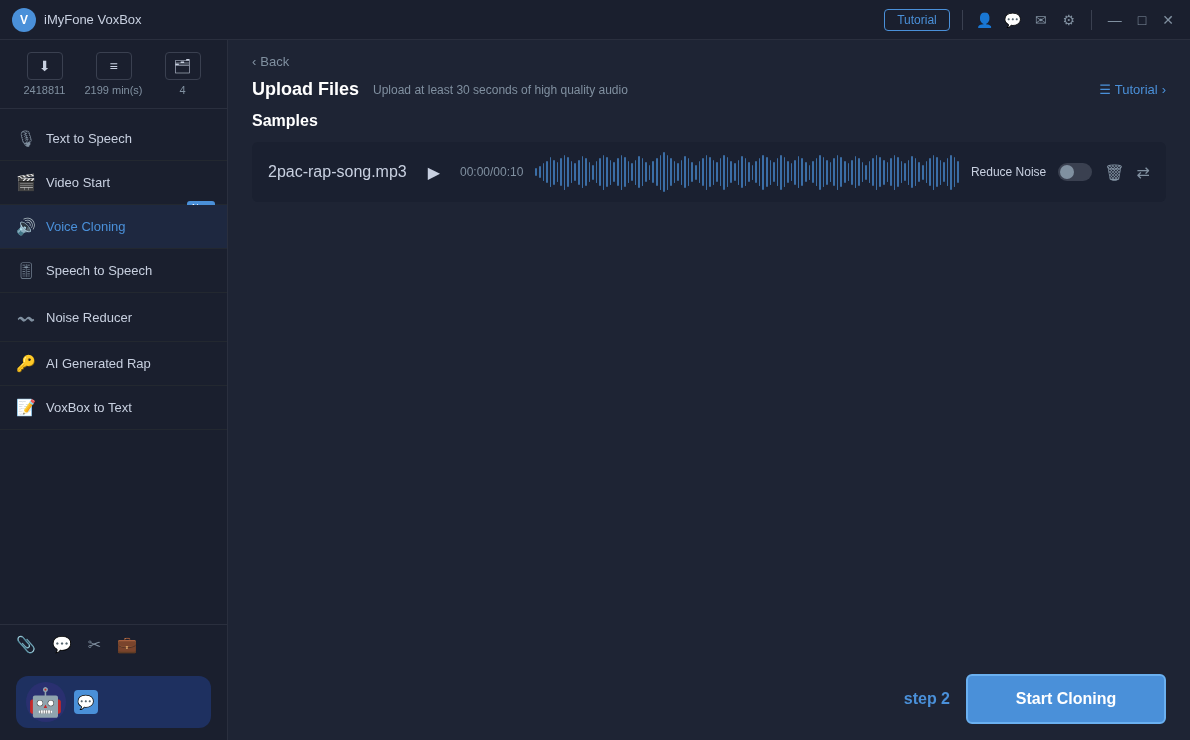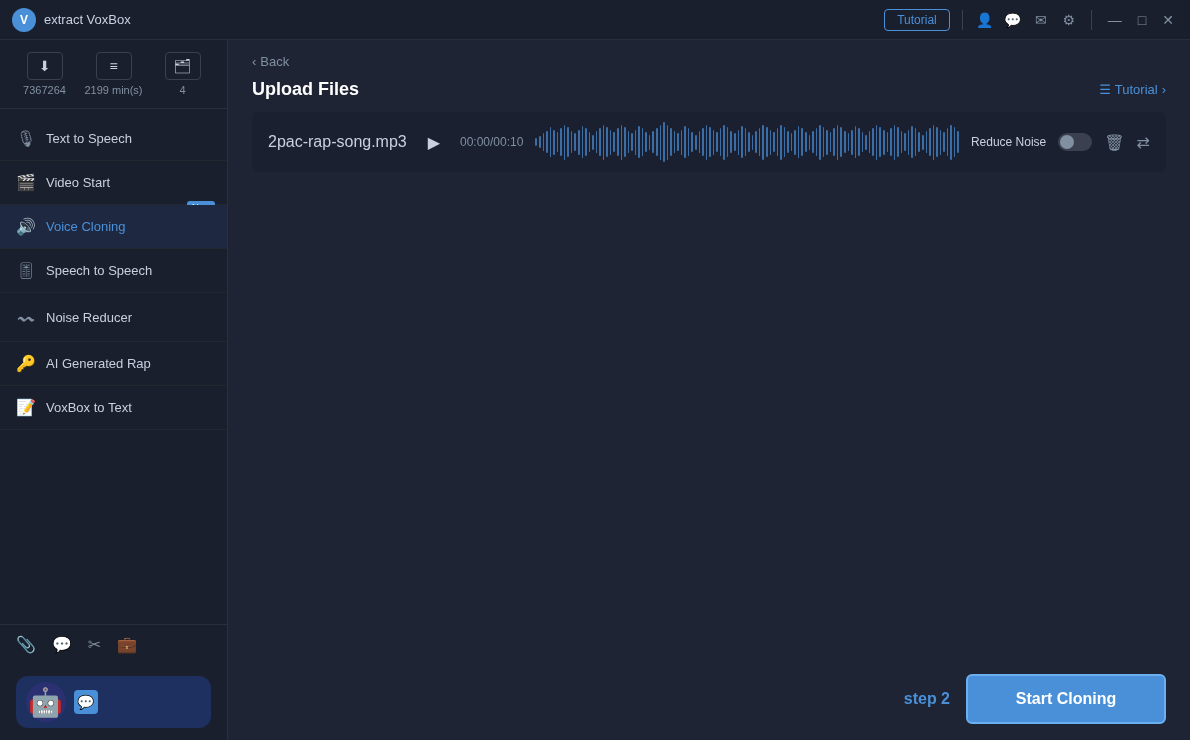--- a/index.html
+++ b/index.html
@@ -395,42 +395,42 @@
       cursor: pointer;
       min-width: 200px;
       text-align: center;
     }
   </style>
 </head>
 <body>
 
 <div class="titlebar">
   <div class="titlebar-logo">V</div>
-  <span class="titlebar-title">extract VoxBox</span>
+  <span class="titlebar-title">iMyFone VoxBox</span>
   <div class="titlebar-controls">
     <button class="tutorial-btn">Tutorial</button>
     <div class="titlebar-sep"></div>
     <div class="titlebar-icon">👤</div>
     <div class="titlebar-icon">💬</div>
     <div class="titlebar-icon">✉</div>
     <div class="titlebar-icon">⚙</div>
     <div class="titlebar-sep"></div>
     <span class="win-btn">—</span>
     <span class="win-btn">□</span>
     <span class="win-btn">✕</span>
   </div>
 </div>
 
 <div class="app-body">
 
   <div class="sidebar">
     <div class="sidebar-stats">
       <div class="stat-box">
         <div class="stat-icon">⬇</div>
-        <span class="stat-value">7367264</span>
+        <span class="stat-value">2418811</span>
       </div>
       <div class="stat-box">
         <div class="stat-icon">≡</div>
         <span class="stat-value">2199 min(s)</span>
       </div>
       <div class="stat-box">
         <div class="stat-icon">🗂</div>
         <span class="stat-value">4</span>
       </div>
     </div>
@@ -485,31 +485,33 @@
       <div class="back-btn">
         <span>‹</span>
         <span>Back</span>
       </div>
     </div>
 
     <div class="upload-section">
       <div class="upload-header">
         <div style="display:flex; align-items:center; gap:4px;">
           <span class="upload-title">Upload Files</span>
+          <span class="upload-subtitle">Upload at least 30 seconds of high quality audio</span>
         </div>
         <div class="tutorial-link">
           <span>☰</span>
           <span>Tutorial</span>
           <span>›</span>
         </div>
       </div>
 
     </div>
 
     <div class="samples-section">
+      <div class="samples-title">Samples</div>
       <div class="audio-row">
         <span class="audio-filename">2pac-rap-song.mp3</span>
         <button class="play-btn">▶</button>
         <span class="audio-time">00:00/00:10</span>
         <div class="waveform" id="waveform-container">
             <div class="waveform-bar" style="height: 8px;"></div>
             <div class="waveform-bar" style="height: 12px;"></div>
             <div class="waveform-bar" style="height: 18px;"></div>
             <div class="waveform-bar" style="height: 22px;"></div>
             <div class="waveform-bar" style="height: 30px;"></div>

